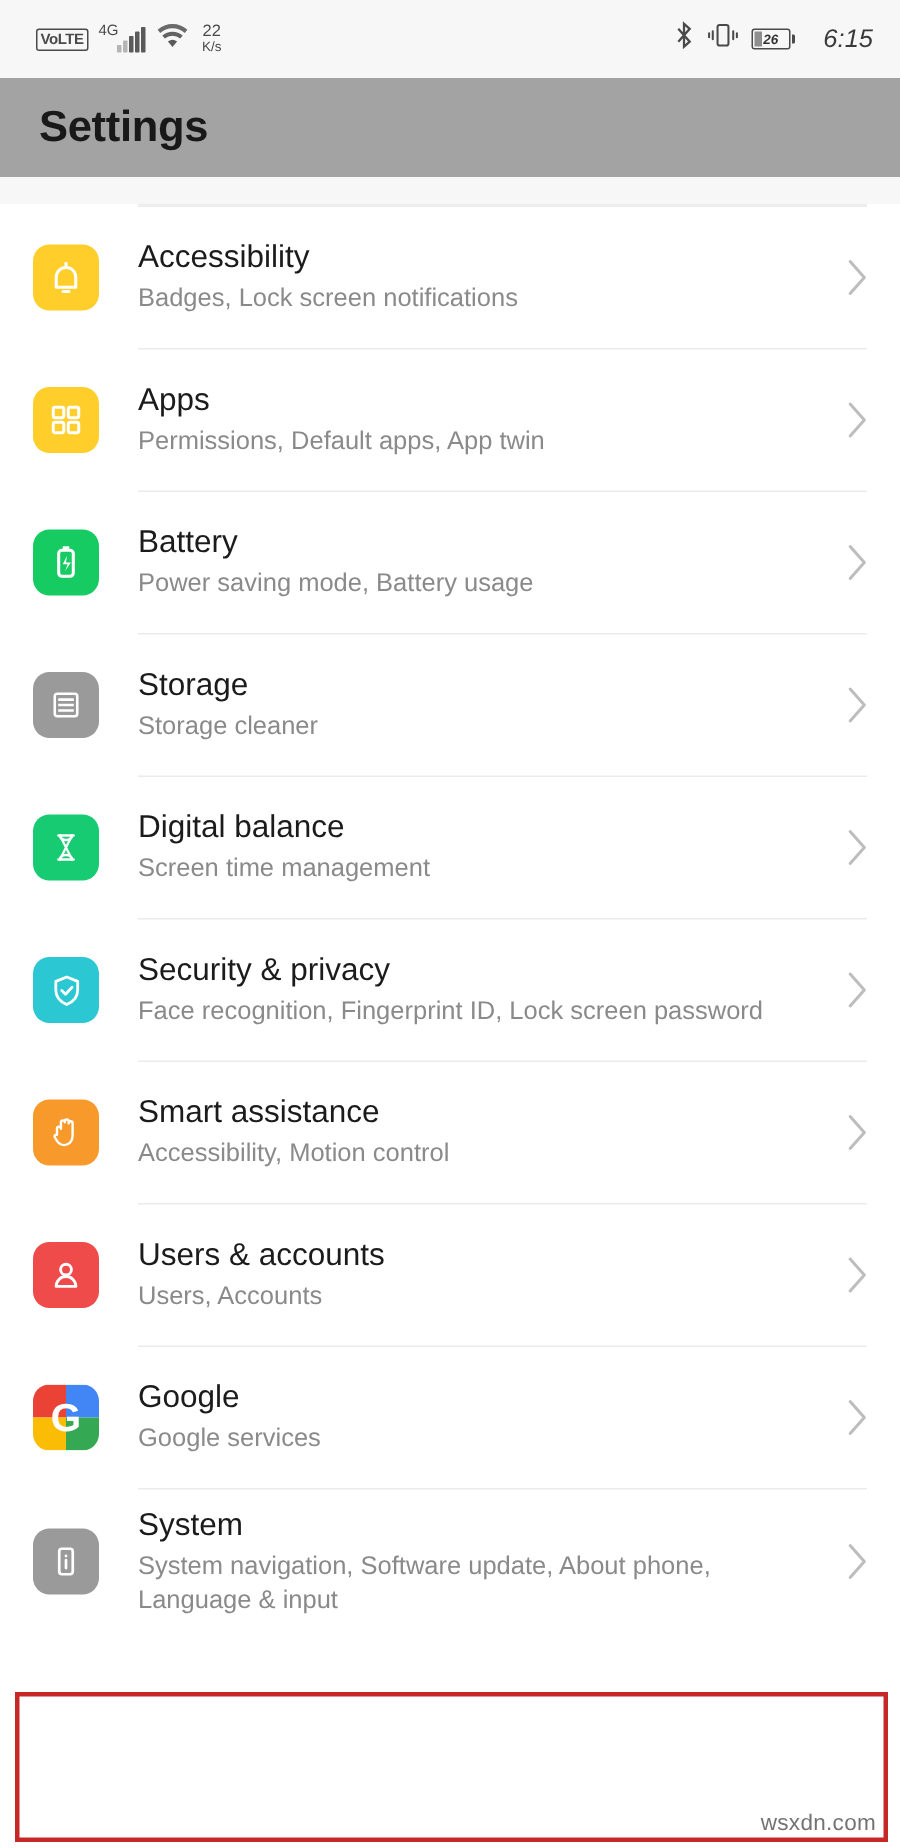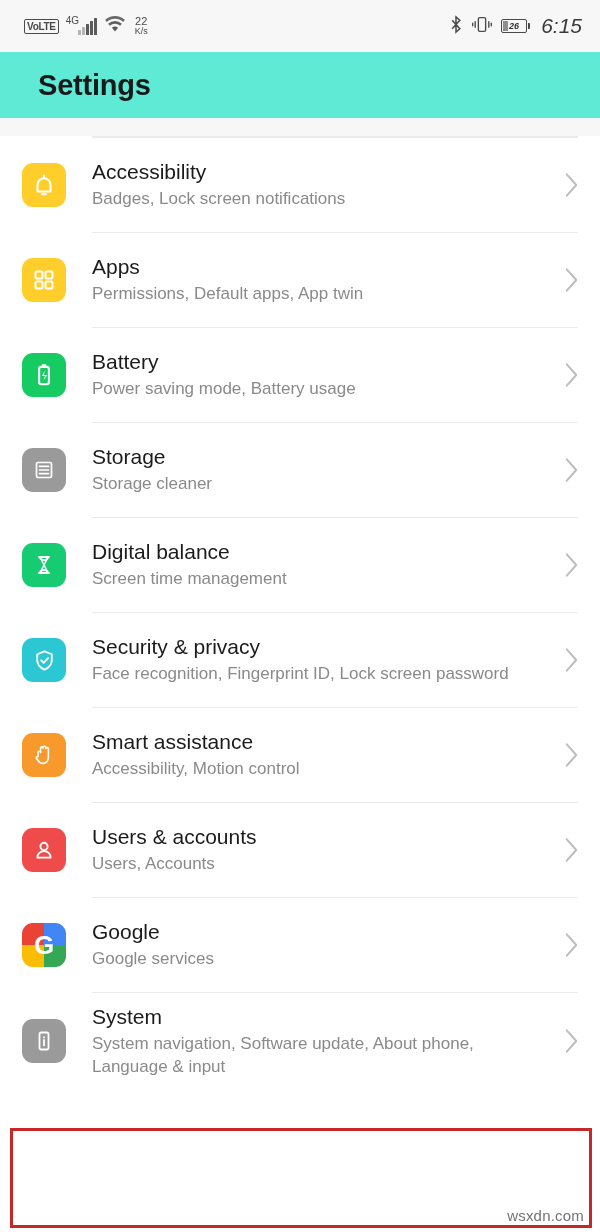--- a/index.html
+++ b/index.html
@@ -110,32 +110,32 @@
     z-index: 2;
   }
   .battery .nub {
     width: 2px;
     height: 6px;
     background: #4a4a4a;
     border-radius: 0 1px 1px 0;
     margin-left: 1px;
   }
   .clock {
-    font-size: 21px;
+    font-size: 17px;
     color: #3a3a3a;
-    margin-left: 2px;
+    margin-left: 10px;
   }
 
   
   .header {
-    background: #5eead4;
+    background: #a3a3a3;
     height: 66px;
     display: flex;
     align-items: center;
-    padding-left: 38px;
+    padding-left: 26px;
     box-sizing: border-box;
   }
   .header h1 {
     margin: 0;
     font-size: 29px;
     font-weight: bold;
     color: #191919;
     letter-spacing: -0.2px;
   }
 

